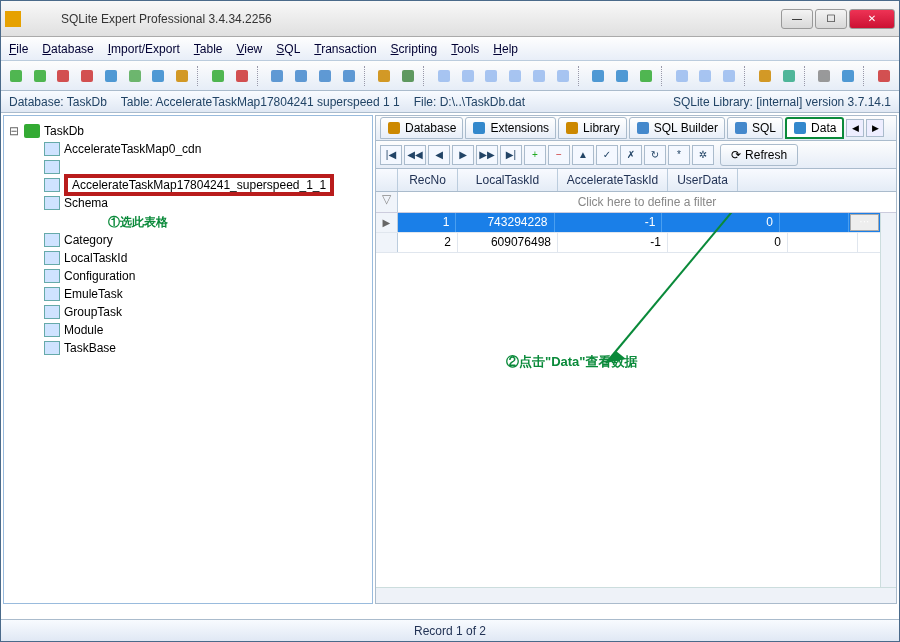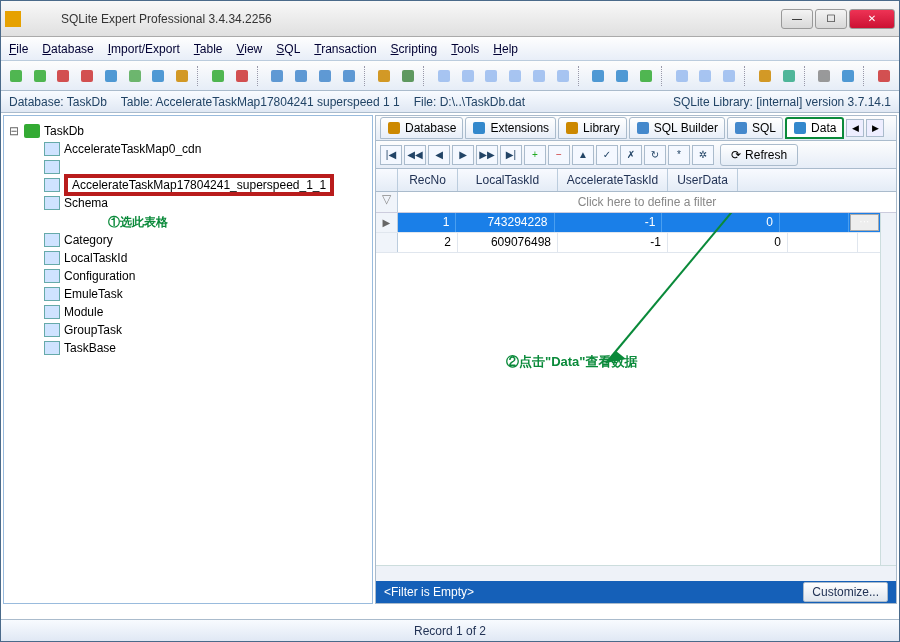--- a/index.html
+++ b/index.html
@@ -322,26 +322,26 @@
             <span class="lbl">Configuration</span>
           </div>
           <div class="tree-node indent">
             <span class="exp"></span>
             <span class="ico ico-tbl"></span>
             <span class="lbl">EmuleTask</span>
           </div>
           <div class="tree-node indent">
             <span class="exp"></span>
             <span class="ico ico-tbl"></span>
+            <span class="lbl">GroupTask</span>
+          </div>
+          <div class="tree-node indent">
+            <span class="exp"></span>
+            <span class="ico ico-tbl"></span>
             <span class="lbl">Module</span>
-          </div>
-          <div class="tree-node indent">
-            <span class="exp"></span>
-            <span class="ico ico-tbl"></span>
-            <span class="lbl">GroupTask</span>
           </div>
           <div class="tree-node indent">
             <span class="exp"></span>
             <span class="ico ico-tbl"></span>
             <span class="lbl">TaskBase</span>
           </div>
         </div>
     </div>
 
     <div class="right-pane">
@@ -450,24 +450,20 @@
               </div>
               <svg class="arrow-svg" width="500" height="200">
               <line x1="380" y1="-30" x2="230" y2="150" stroke="#0a8a3a" stroke-width="2"></line>
               <polygon points="230,150 240,138 250,146" fill="#0a8a3a"></polygon>
             </svg>
             <div class="annot2">②点击"Data"查看数据</div>
           </div>
           <div class="scrollbar-v"></div>
         </div>
         <div class="scrollbar-h"></div>
-        <div class="grid-foot">
-          <span>&lt;Filter is Empty&gt;</span>
-          <span class="cust">Customize...</span>
-        </div>
       </div>
     </div>
   </div>
 
   <div class="footer">
     <span>Record 1 of 2</span>
   </div>
 </div>
 
 </body></html>

